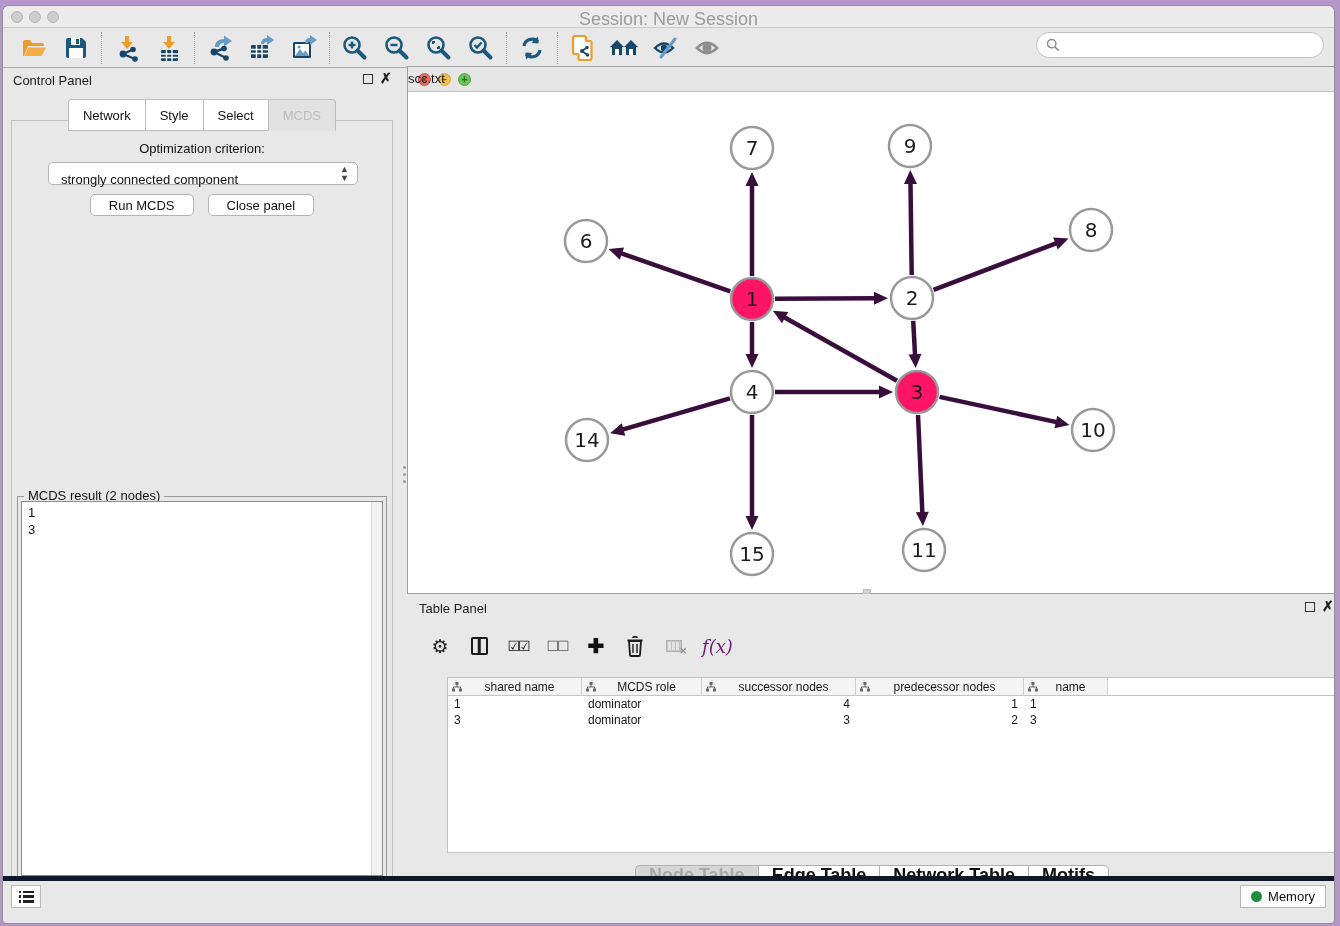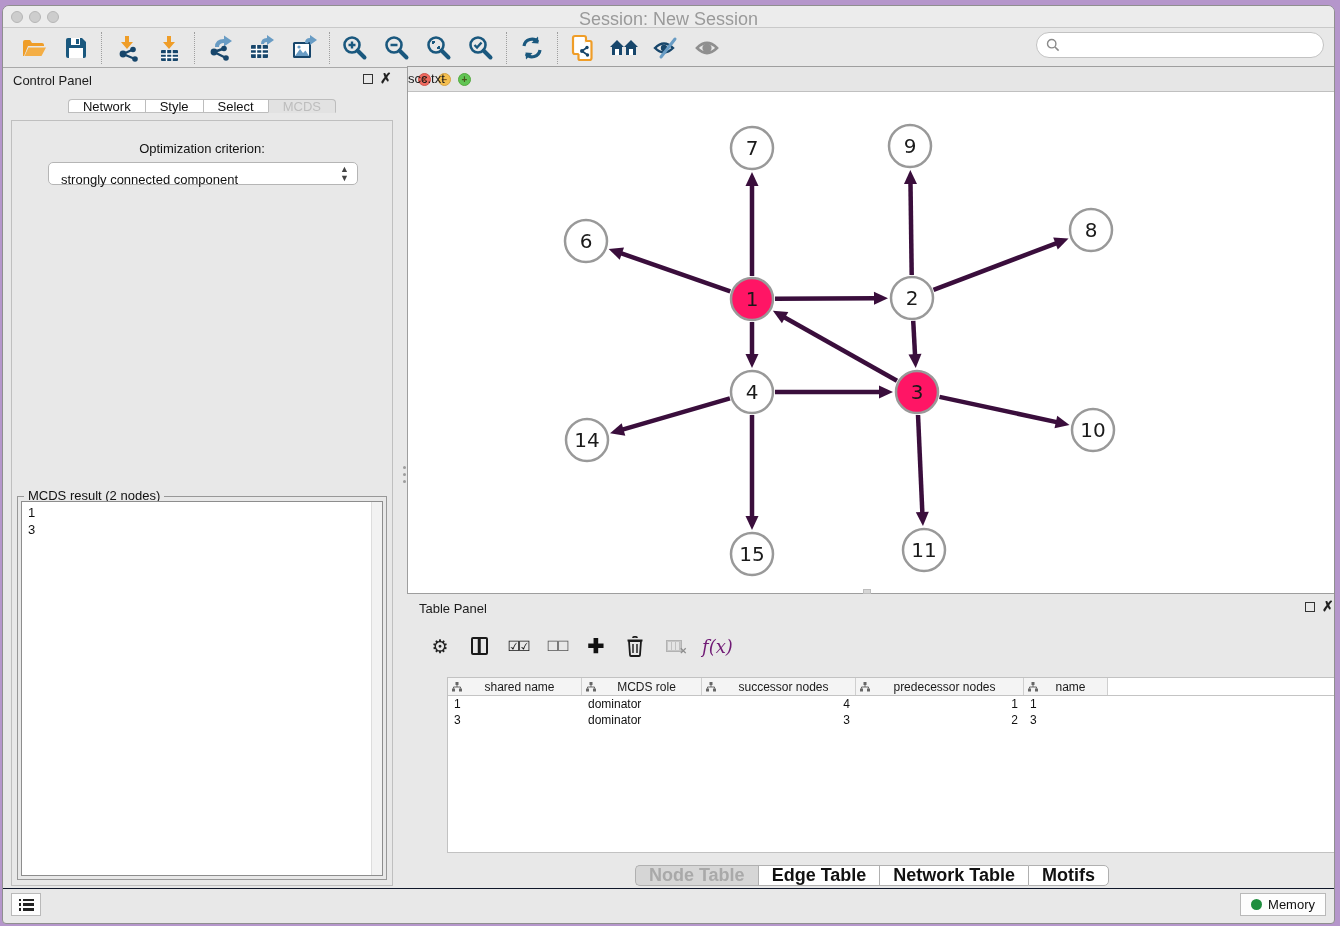--- a/index.html
+++ b/index.html
@@ -26,21 +26,21 @@
     border:1px solid #c2c2c2; border-radius:13px; display:flex; align-items:center; padding-left:9px; }
   .searchbox input { border:none; outline:none; flex:1; font-size:13px; background:transparent; margin-left:5px; }
 
   
   .cpanel { position:absolute; left:0; top:62px; width:398px; height:826px; background:#e8e8e8; }
   .panel-head { position:absolute; left:0; top:0; width:100%; height:24px; }
   .panel-head .pt { position:absolute; left:10px; top:5px; font-size:13px; color:#1c1c1c; }
   .float-ico { position:absolute; top:6px; width:10px; height:10px; border:1.5px solid #333; }
   .close-ico { position:absolute; top:2px; font-size:14px; font-weight:bold; color:#222; }
   .ctabs { position:absolute; top:31px; left:0; width:100%; display:flex; justify-content:center; z-index:2; }
-  .ctab { height:14px; padding:0 14px; background:#fff; border:1px solid #bdbdbd; border-right:none;
+  .ctab { height:32px; padding:0 14px; background:#fff; border:1px solid #bdbdbd; border-right:none;
     font-size:13px; color:#111; display:flex; align-items:center; }
   .ctab:first-child { border-radius:4px 0 0 0; }
   .ctab:last-child { border-right:1px solid #bdbdbd; border-radius:0 4px 0 0; }
   .ctab.active { background:#e2e2e2; color:#bdbdbd; border-bottom:1px solid #e2e2e2; }
   .cbody { position:absolute; left:8px; top:52px; width:382px; height:766px;
     border:1px solid #bfbfbf; background:#e8e8e8; }
   .opt-label { position:absolute; top:20px; width:100%; text-align:center; font-size:13px; color:#111; }
   .dropdown { position:absolute; left:36px; top:41px; width:310px; height:23px; background:#fff;
     border:1px solid #b5b5b5; border-radius:5px; font-size:13px; color:#111;
     display:flex; align-items:center; padding:12px 22px 0 12px; }
@@ -103,22 +103,22 @@
   .td { overflow:hidden; white-space:nowrap; padding:1px 6px 0 6px; }
 
   .btabs { position:absolute; left:0; top:269px; width:100%; display:flex; justify-content:center; }
   .btab { height:21px; padding:0 13px; background:#fff; border:1px solid #b0b0b0; border-right:none;
     font-size:18px; font-weight:bold; color:#111; display:flex; align-items:center; }
   .btab:first-child { border-radius:5px 0 0 5px; }
   .btab:last-child { border-right:1px solid #b0b0b0; border-radius:0 5px 5px 0; }
   .btab.active { background:#d6d6d6; color:#a9a9a9; }
 
   
-  .statusbar { position:absolute; left:0; bottom:4px; width:100%; height:31px; background:#e8e8e8;
-    border-top:1px solid #0f172a; }
+  .statusbar { position:absolute; left:0; bottom:16px; width:100%; height:31px; background:#e8e8e8;
+    border-top:5px solid #0f172a; }
   .sb-left { position:absolute; left:8px; top:4px; width:30px; height:23px; background:#fdfdfd;
     border:1px solid #b9b9b9; display:flex; align-items:center; justify-content:center; }
   .list-ico { width:15px; height:12px; display:flex; flex-direction:column; justify-content:space-between; }
   .list-ico i { display:block; height:2.5px; background:#222; position:relative; margin-left:4px; }
   .list-ico i::before { content:""; position:absolute; left:-4px; top:0; width:2.5px; height:2.5px; background:#222; }
   .sb-mem { position:absolute; right:8px; top:4px; height:23px; padding:0 10px; background:#fdfdfd;
     border:1px solid #b9b9b9; display:flex; align-items:center; gap:6px; font-size:13px; color:#111; }
   .mem-dot { width:11px; height:11px; border-radius:50%; }
 
   svg text { font-family:"DejaVu Sans","Liberation Sans",sans-serif; }
@@ -292,20 +292,24 @@
         <div class="ctab">Network</div>
         <div class="ctab">Style</div>
         <div class="ctab">Select</div>
         <div class="ctab active">MCDS</div>
       </div>
     <div class="cbody">
       <div class="opt-label">Optimization criterion:</div>
       <div class="dropdown">
         <span>strongly connected component</span>
         <span class="dd-stepper">▲<br>▼</span>
+      </div>
+      <div class="btn-row">
+        <button class="aqua-btn">Run MCDS</button>
+        <button class="aqua-btn">Close panel</button>
       </div>
       <div class="groupbox">
         <span class="gb-title">MCDS result (2 nodes)</span>
         <div class="gb-inner">
           <div class="gb-lines" id="result-lines">1
 3</div>
           <div class="gb-scroll"></div>
         </div>
       </div>
     </div>

